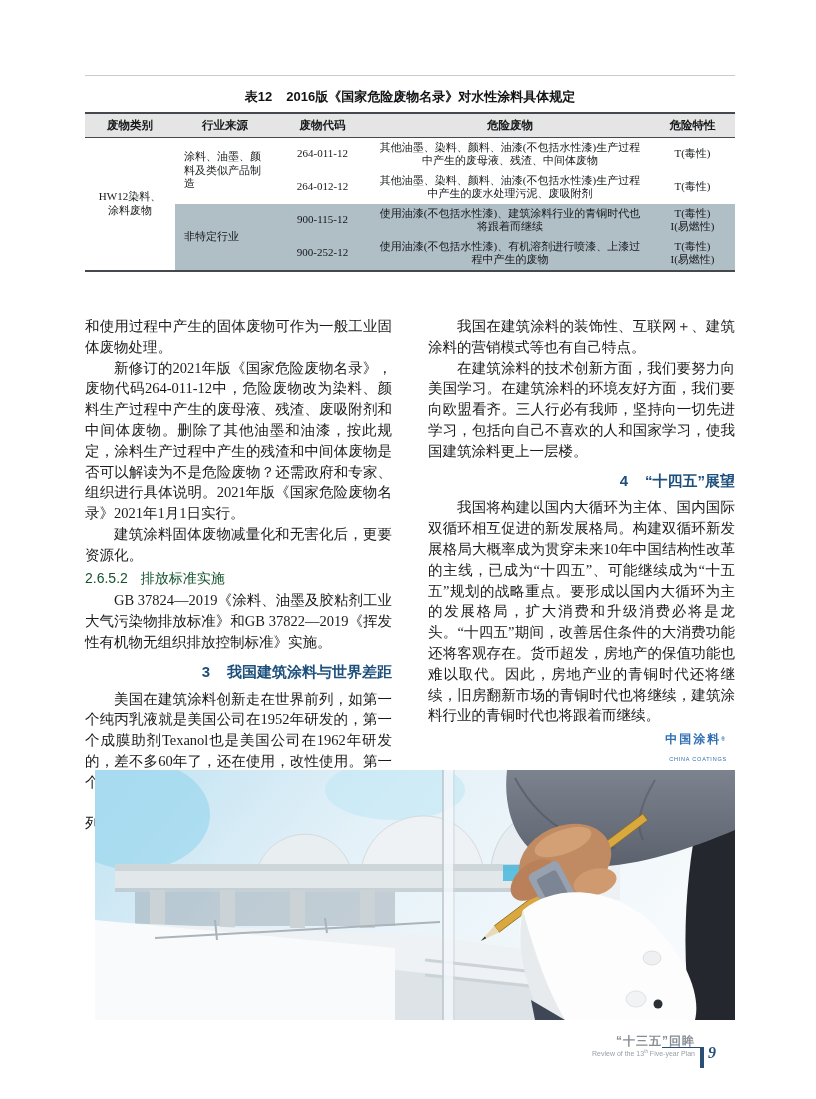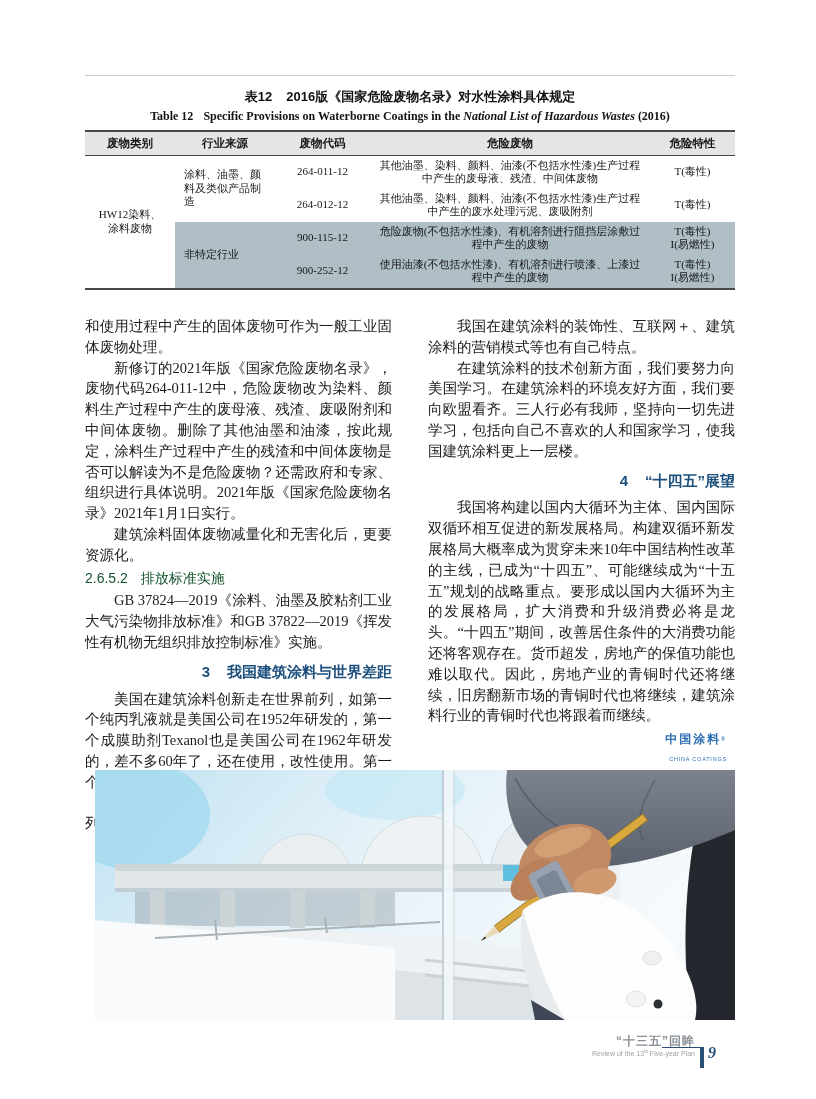--- a/index.html
+++ b/index.html
@@ -70,23 +70,20 @@
 <body>
 
 <div class="page">
 
   <div class="head-rule"></div>
 
   <div class="table-block">
     <div class="tbl-title-cn">
       <span class="tno">表12</span><span>2016版《国家危险废物名录》对水性涂料具体规定</span>
     </div>
-    <div class="tbl-title-en">
-      <span class="tno">Table 12</span><span>Specific Provisions on Waterborne Coatings in the </span><i>National List of Hazardous Wastes</i><span> (2016)</span>
-    </div>
     <table>
       <colgroup>
         <col style="width:90px">
           <col style="width:100px">
           <col style="width:95px">
           <col style="width:280px">
           <col style="width:85px">
       </colgroup>
       <thead>
         <tr>
@@ -109,21 +106,21 @@
           <td>T(毒性)</td>
         </tr>
         <tr>
           <td>264-012-12</td>
           <td>其他油墨、染料、颜料、油漆(不包括水性漆)生产过程中产生的废水处理污泥、废吸附剂</td>
           <td>T(毒性)</td>
         </tr>
         <tr>
           <td rowspan="2" class="src shaded">非特定行业</td>
           <td class="shaded">900-115-12</td>
-          <td class="shaded">危险废物(不包括水性漆)、有机溶剂进行阻挡层涂敷过程中产生的废物</td>
+          <td class="shaded">使用油漆(不包括水性漆)、建筑涂料行业的青铜时代也将跟着而继续</td>
           <td class="shaded">
             <span class="blk">T(毒性)</span>
             <span class="blk">I(易燃性)</span>
           </td>
         </tr>
         <tr>
           <td class="shaded">900-252-12</td>
           <td class="shaded">使用油漆(不包括水性漆)、有机溶剂进行喷漆、上漆过程中产生的废物</td>
           <td class="shaded">
             <span class="blk">T(毒性)</span>

